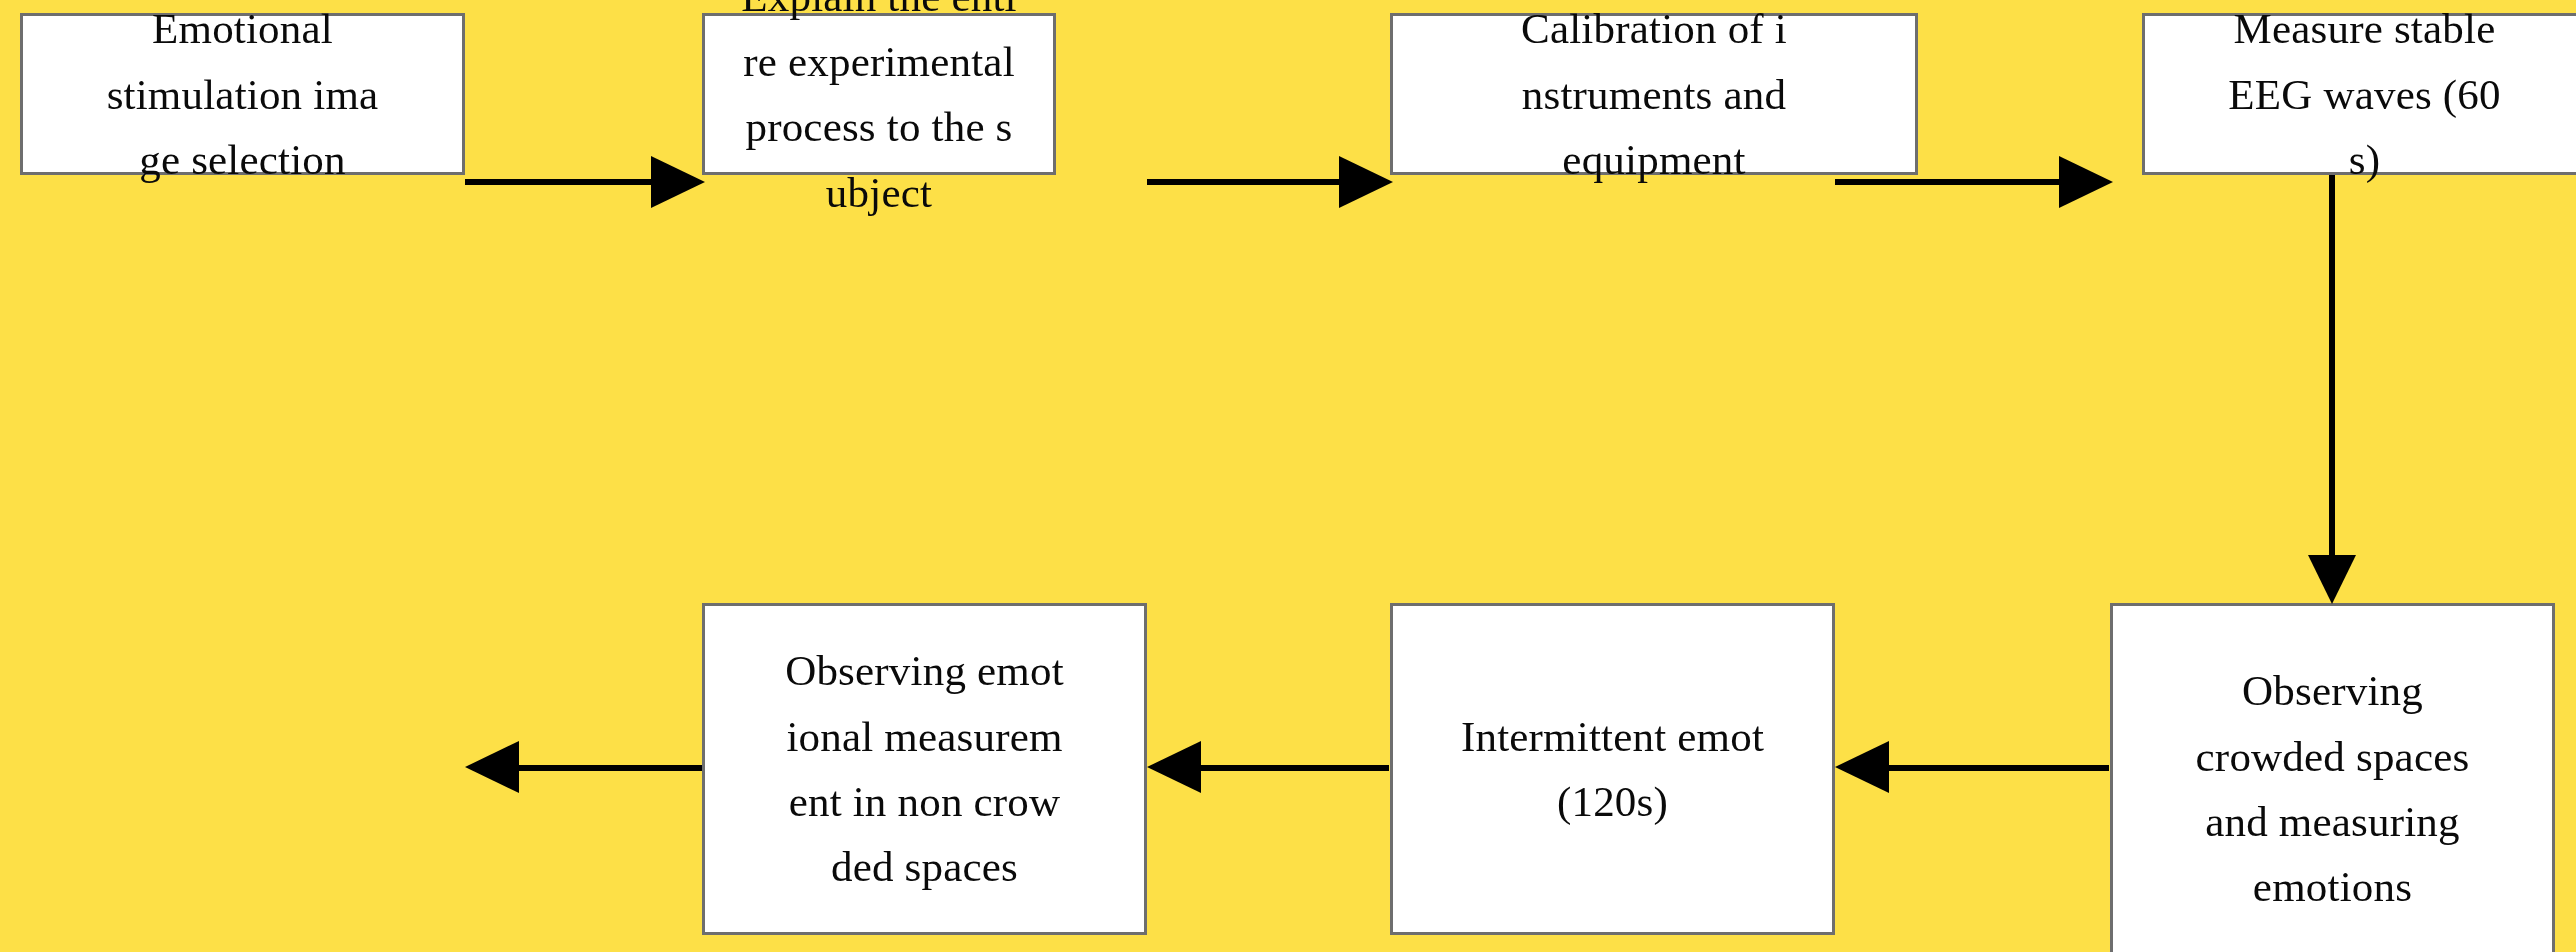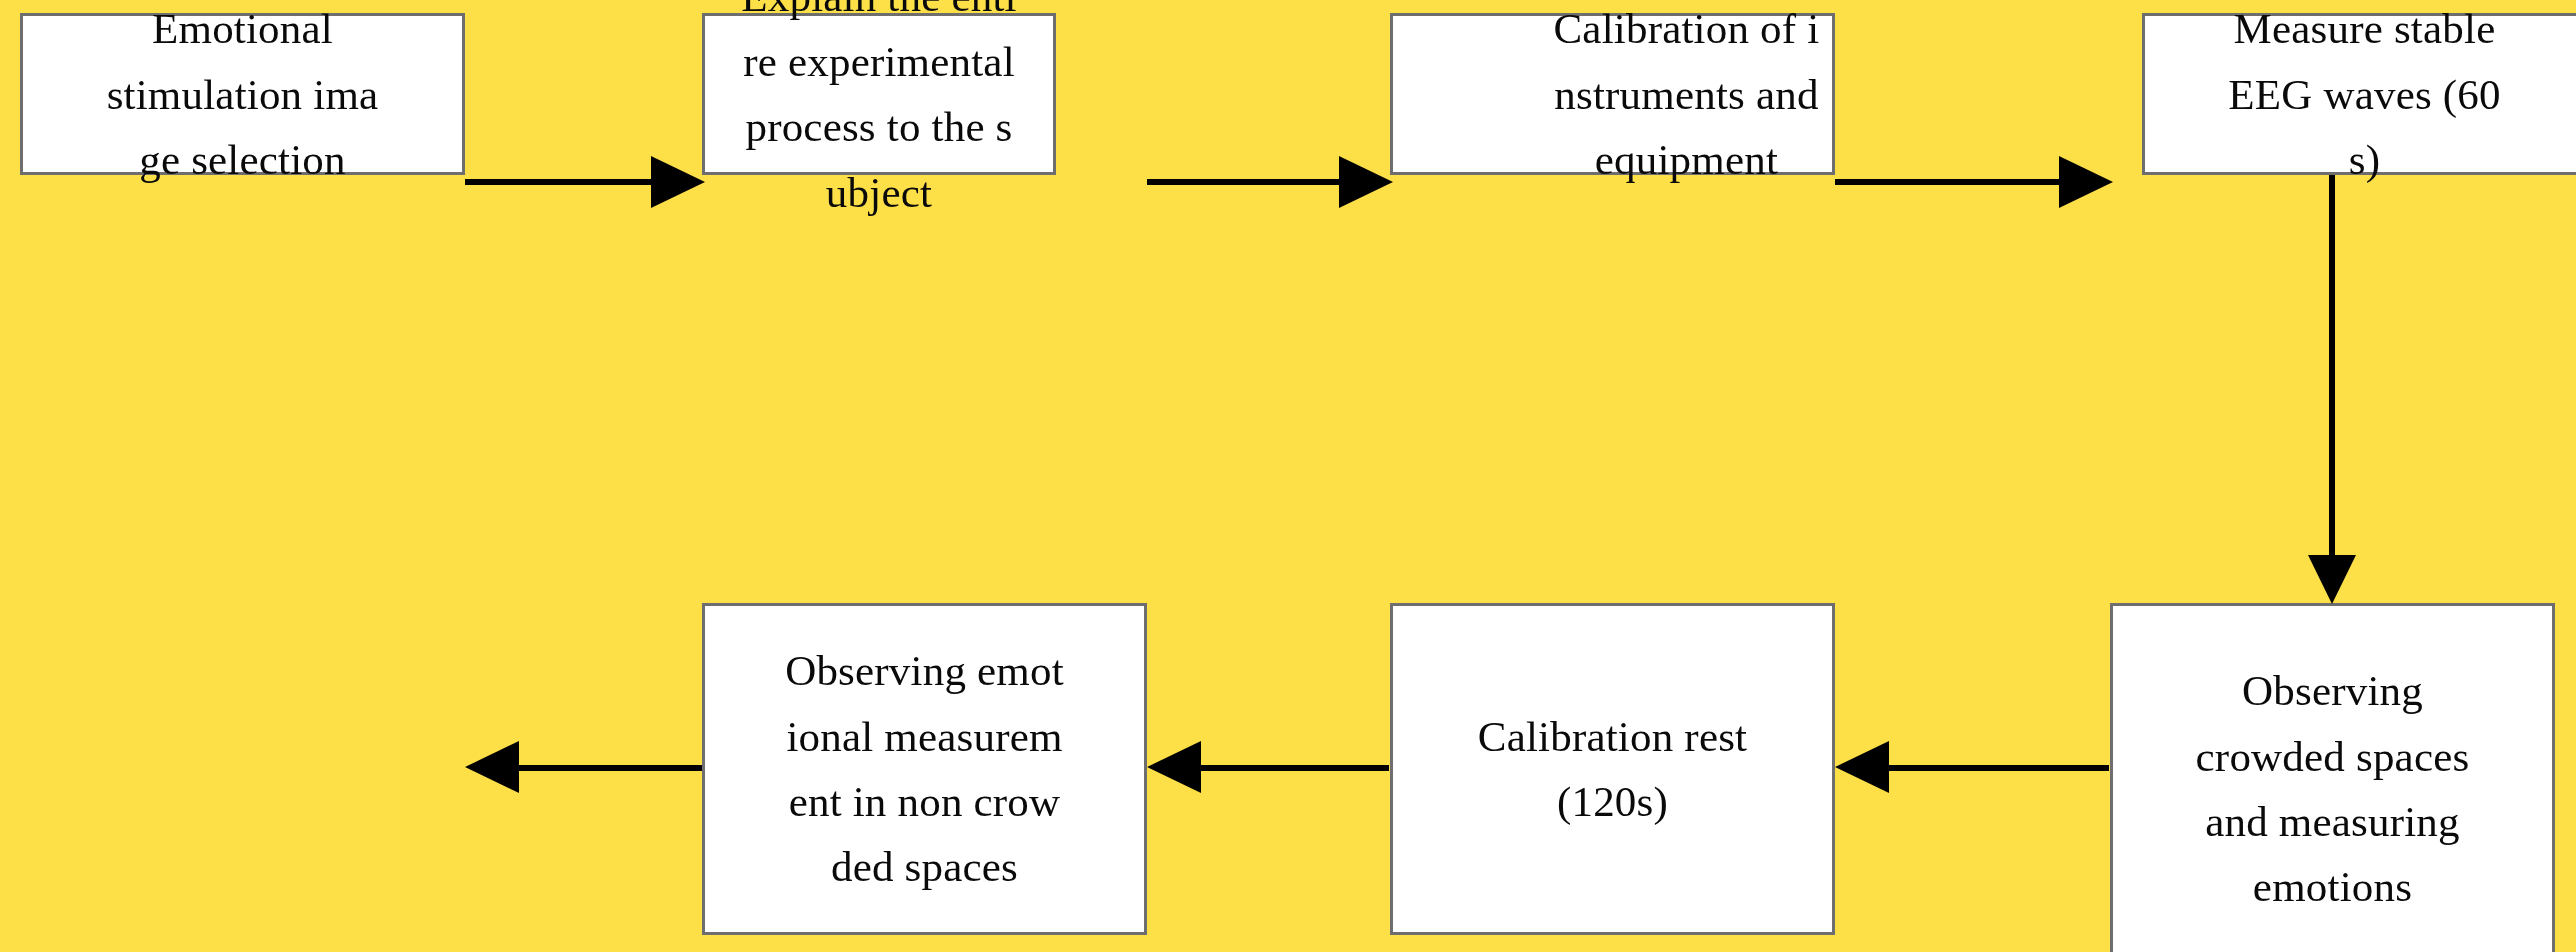--- a/index.html
+++ b/index.html
@@ -78,41 +78,41 @@
 ge selection</div>
   </div>
 
   <div class="node" style="left:702px; top:13.4px; width:354px; height:162px;">
     <div class="node-label">Explain the enti
 re experimental
 process to the s
 ubject</div>
   </div>
 
-  <div class="node" style="left:1390px; top:13.4px; width:445px; height:162px;justify-content:flex-end;">
+  <div class="node" style="left:1390px; top:13.4px; width:528px; height:162px;">
     <div class="node-label">Calibration of i
 nstruments and
 equipment</div>
   </div>
 
   <div class="node" style="left:2110px; top:13.4px; width:445px; height:162px;margin-left:32px;">
     <div class="node-label">Measure stable
 EEG waves (60
 s)</div>
   </div>
 
   <div class="node" style="left:2110px; top:603px; width:445px; height:372px;">
     <div class="node-label">Observing
 crowded spaces
 and measuring
 emotions</div>
   </div>
 
   <div class="node" style="left:1390px; top:603px; width:445px; height:332px;">
-    <div class="node-label">Calibration rest
+    <div class="node-label">Intermittent emot
 (120s)</div>
   </div>
 
   <div class="node" style="left:702px; top:603px; width:445px; height:332px;">
     <div class="node-label">Observing emot
 ional measurem
 ent in non crow
 ded spaces</div>
   </div>
 

